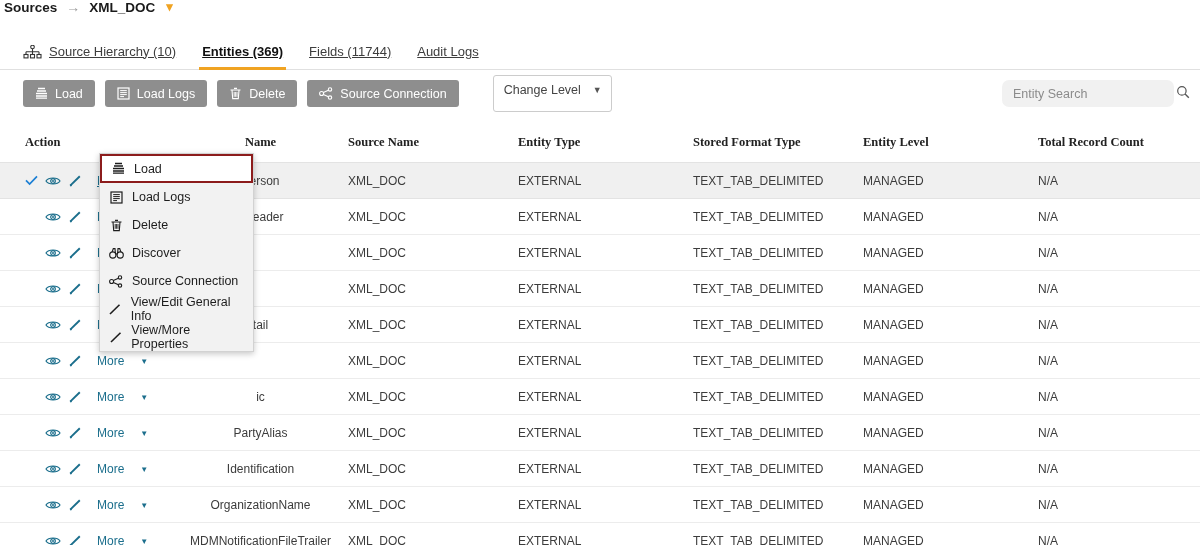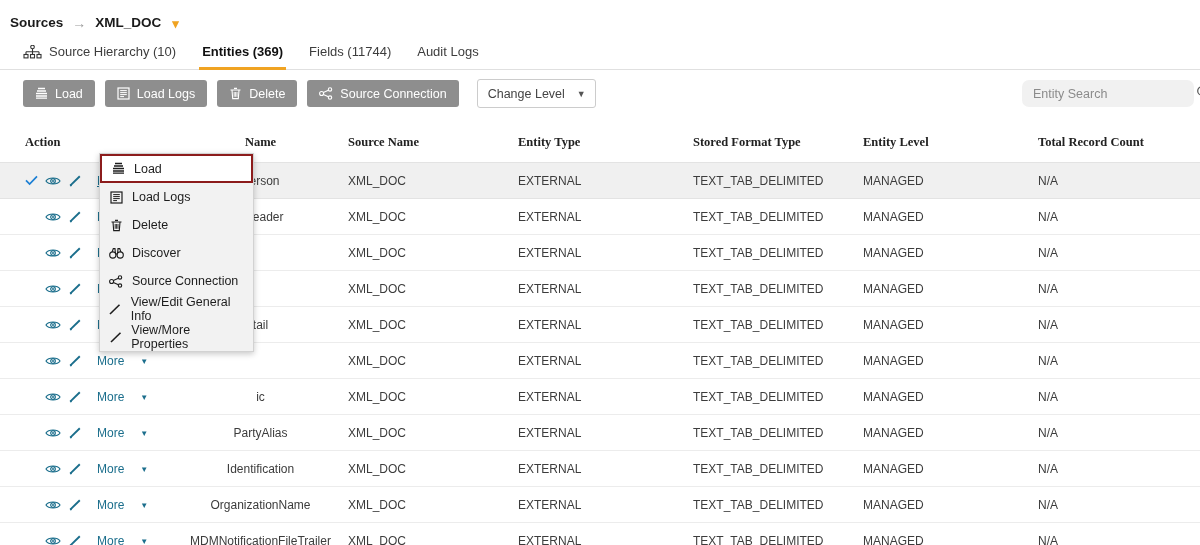--- a/index.html
+++ b/index.html
@@ -6,21 +6,21 @@
   body{
     width:1200px;height:545px;overflow:hidden;
     background:#ffffff;
     font-family:"Liberation Sans", sans-serif;
     font-size:13px;
     color:#333333;
     -webkit-font-smoothing:antialiased;
   }
   
   .breadcrumb{
-    height:30px;display:flex;align-items:flex-end;padding:0 0 0 10px;
+    height:30px;display:flex;align-items:flex-start;padding:0 0 0 4px;
     background:#ffffff;
   }
   .bc-link{
     font-weight:bold;font-size:13.5px;color:#1a1a1a;cursor:pointer;
   }
   .bc-arrow{
     color:#9a9a9a;margin:0 9px 0 9px;font-size:14px;line-height:1;
   }
   .bc-current{font-weight:bold;font-size:13.5px;color:#1a1a1a;}
   .bc-caret{
@@ -32,20 +32,21 @@
     height:39px;display:flex;align-items:flex-end;
     border-bottom:1px solid #e0e0e0;
     padding-left:10px;background:#fff;
   }
   .tab{
     display:flex;align-items:center;gap:7px;
     padding:0 13px 9px 13px;
     font-size:13px;color:#3d3d3d;cursor:pointer;position:relative;
     height:100%;box-sizing:border-box;
     padding-top:12px;
+    text-decoration:underline;
   }
   .tab.active{font-weight:bold;color:#111;}
   .tab.active:after{
     content:"";position:absolute;left:10px;right:10px;bottom:-1px;height:3px;
     background:#f0a322;
   }
   .hier-icon{display:inline-block;width:19px;height:15px;position:relative;top:1px;}
   
   .toolbar{
     height:47px;display:flex;align-items:center;padding-left:23px;
@@ -54,27 +55,27 @@
   .btn{
     display:inline-flex;align-items:center;gap:7px;
     height:27px;padding:0 12px;margin-right:10px;
     background:#8e8e8e;color:#ffffff;border:none;border-radius:3px;
     font-family:"Liberation Sans", sans-serif;font-size:12.5px;cursor:pointer;
     white-space:nowrap;
   }
   .btn svg{display:block;}
   .select{
     display:inline-flex;align-items:center;justify-content:space-between;
-    height:27px;min-width:96px;padding:0 9px 0 10px;margin-left:8px;
+    height:27px;min-width:96px;padding:0 9px 8px 10px;margin-left:24px;
     background:#ffffff;border:1px solid #cccccc;border-radius:3px;
     font-size:12.5px;color:#444;cursor:pointer;
   }
   .select .caret{font-size:9px;color:#555;margin-left:12px;}
   .searchbox{
-    position:absolute;right:6px;top:10px;
+    position:absolute;right:26px;top:10px;
     width:172px;height:27px;background:#f1f1f1;border:none;border-radius:7px;
     display:flex;align-items:center;padding:0 9px;box-sizing:border-box;
   }
   .searchbox input{
     border:none;background:transparent;outline:none;flex:1;
     font-family:"Liberation Sans", sans-serif;font-size:12.5px;color:#444;
   }
   .searchbox input::placeholder{color:#8b8b8b;}
   
   .tablewrap{position:relative;}

